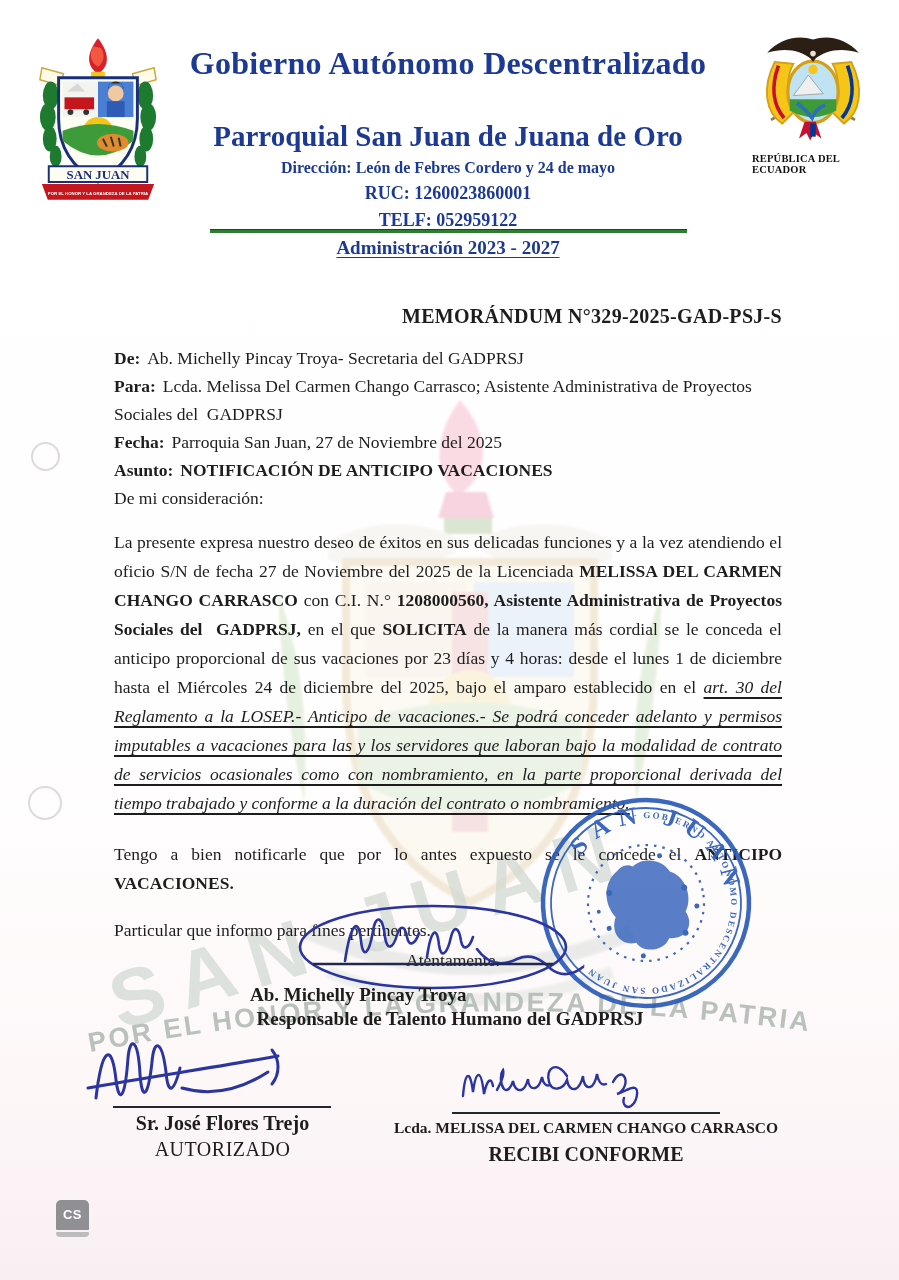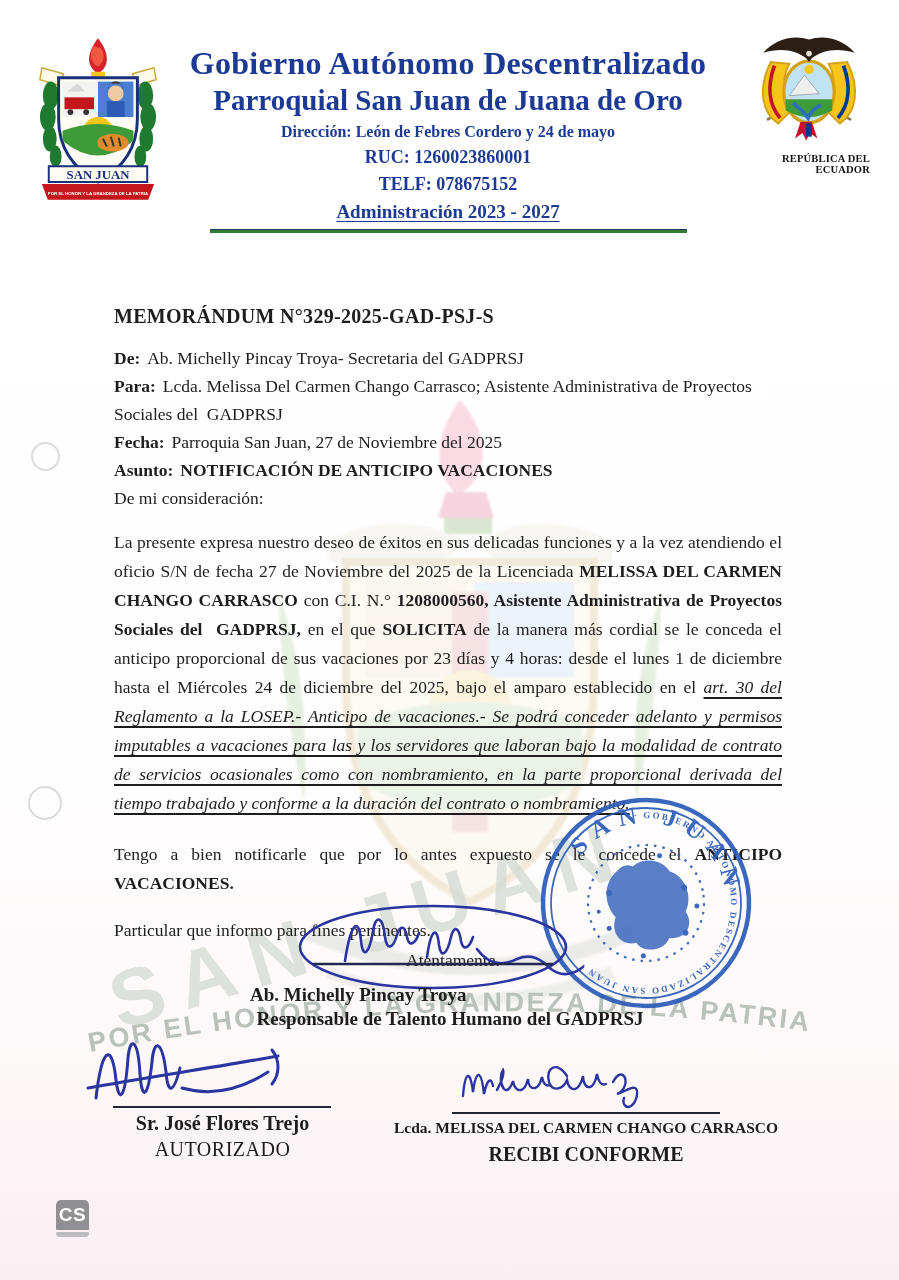--- a/index.html
+++ b/index.html
@@ -9,32 +9,32 @@
     font-family:"Liberation Serif",serif;color:#1d1d1d;
   }
   
   .wm-layer{position:absolute;inset:0;z-index:1;pointer-events:none;}
   .wm-crest{position:absolute;left:268px;top:392px;width:404px;height:630px;opacity:.5;filter:blur(1.3px);z-index:1;}
   .hole{position:absolute;border:2px solid #dedada;border-radius:50%;z-index:2;background:transparent;}
   .hole-1{left:31px;top:442px;width:25px;height:25px;}
   .hole-2{left:28px;top:786px;width:30px;height:30px;}
   
   .crest-left{position:absolute;left:34px;top:36px;z-index:3;}
-  .crest-right-wrap{position:absolute;left:734px;top:34px;width:136px;text-align:right;z-index:3;}
+  .crest-right-wrap{position:absolute;left:752px;top:34px;width:136px;text-align:left;z-index:3;}
   .republic-caption{font-size:10.5px;font-weight:bold;letter-spacing:.2px;margin-top:3px;color:#111;}
   .head-text{position:absolute;left:158px;top:44px;width:580px;text-align:center;color:#1c3a94;z-index:3;}
   .h-t1{font-size:32px;font-weight:bold;line-height:38px;letter-spacing:.3px;}
-  .h-t2{font-size:29px;font-weight:bold;line-height:36px;}
+  .h-t2{font-size:29px;font-weight:bold;line-height:36px;margin-top:36px;}
   .h-addr{font-size:16px;font-weight:bold;line-height:25px;margin-top:1px;}
   .h-ruc,.h-telf{font-size:18px;font-weight:bold;line-height:27px;}
   .h-admin{font-size:19px;font-weight:bold;line-height:28px;text-decoration:underline;text-underline-offset:3px;}
   .green-rule{position:absolute;left:210px;top:229px;width:477px;height:3px;background:#2f7d32;border-top:1px solid #1d3a63;z-index:3;}
   
   .memo{position:absolute;left:114px;top:302px;width:668px;z-index:3;font-size:17.5px;line-height:28px;}
-  .memo-title{margin:0 0 14px;text-align:left;font-size:20px;font-weight:bold;letter-spacing:.3px;}
+  .memo-title{margin:0 0 14px;text-align:right;font-size:20px;font-weight:bold;letter-spacing:.3px;}
   .field{margin:0;}
   .field .lbl{font-weight:bold;margin-right:7px;}
   .field .val{white-space:pre-wrap;}
   .val-bold{font-weight:bold;}
   .salutation{margin:0;}
   .para{margin:16px 0 0;text-align:justify;line-height:29px;}
   .b{font-weight:bold;}
   .iu{font-style:italic;text-decoration:underline;text-decoration-thickness:1.5px;text-underline-offset:3.5px;}
   .p2{margin-top:22px;}
   .p3{margin-top:18px;text-align:left;}
@@ -48,21 +48,21 @@
   .rule-left{position:absolute;left:113px;top:1106px;width:218px;height:2px;background:#23262e;z-index:5;}
   .name-left{position:absolute;left:95px;top:1112px;width:255px;text-align:center;font-size:20px;font-weight:bold;z-index:5;}
   .role-left{position:absolute;left:95px;top:1138px;width:255px;text-align:center;font-size:20px;font-weight:normal;letter-spacing:.5px;z-index:5;}
   .sig-right{position:absolute;left:455px;top:1054px;width:218px;height:56px;z-index:5;}
   .rule-right{position:absolute;left:452px;top:1112px;width:268px;height:2px;background:#23262e;z-index:5;}
   .name-right{position:absolute;left:386px;top:1119px;width:400px;text-align:center;font-size:15.5px;font-weight:bold;z-index:5;}
   .role-right{position:absolute;left:386px;top:1143px;width:400px;text-align:center;font-size:20px;font-weight:bold;z-index:5;}
   
   .footer{position:absolute;left:56px;top:1200px;display:flex;align-items:center;gap:15px;z-index:5;font-family:"Liberation Sans",sans-serif;}
   .cs-icon{width:33px;height:37px;display:flex;flex-direction:column;}
-  .cs-top{height:40px;background:#8f8f94;border-radius:5px 5px 1px 1px;color:#fff;font-weight:bold;font-size:19px;display:flex;align-items:center;justify-content:center;letter-spacing:.5px;}
+  .cs-top{height:40px;background:#8f8f94;border-radius:5px 5px 1px 1px;color:#fff;font-weight:bold;font-size:13px;display:flex;align-items:center;justify-content:center;letter-spacing:.5px;}
   .cs-base{height:7px;margin-top:2px;background:#bcbcbe;border-radius:1px 1px 4px 4px;}
   .cs-text{font-size:27px;color:#cdc7cd;letter-spacing:.4px;}
 </style>
 </head>
 <body>
 
 <div class="page">
 
   <svg class="wm-crest" viewBox="0 0 404 630" aria-hidden="true">
     <path d="M192,8 C168,40 162,78 190,104 C222,84 224,44 192,8 Z" fill="#f7b9cc"></path>
@@ -150,21 +150,21 @@
       <path d="M62,96 h6 v14 h-6 Z" fill="#003893"></path>
     </svg>
     <div class="republic-caption">REPÚBLICA DEL ECUADOR</div>
   </div>
 
   <header class="head-text">
     <div class="h-t1">Gobierno Autónomo Descentralizado</div>
     <div class="h-t2">Parroquial San Juan de Juana de Oro</div>
     <div class="h-addr">Dirección: León de Febres Cordero y 24 de mayo</div>
     <div class="h-ruc">RUC: 1260023860001</div>
-    <div class="h-telf">TELF: 078675152</div>
+    <div class="h-telf">TELF: 052959122</div>
     <div class="h-admin">Administración 2023 - 2027</div>
   </header>
   <div class="green-rule"></div>
 
   <main class="memo">
     <h1 class="memo-title">MEMORÁNDUM N°329-2025-GAD-PSJ-S</h1>
     <p class="field"><span class="lbl">De:</span><span class="val">Ab. Michelly Pincay Troya- Secretaria del GADPRSJ</span></p>
     <p class="field"><span class="lbl">Para:</span><span class="val">Lcda. Melissa Del Carmen Chango Carrasco; Asistente Administrativa de Proyectos Sociales del &nbsp;GADPRSJ</span></p>
     <p class="field"><span class="lbl">Fecha:</span><span class="val">Parroquia San Juan, 27 de Noviembre del 2025</span></p>
     <p class="field"><span class="lbl">Asunto:</span><span class="val val-bold">NOTIFICACIÓN DE ANTICIPO VACACIONES</span></p>

